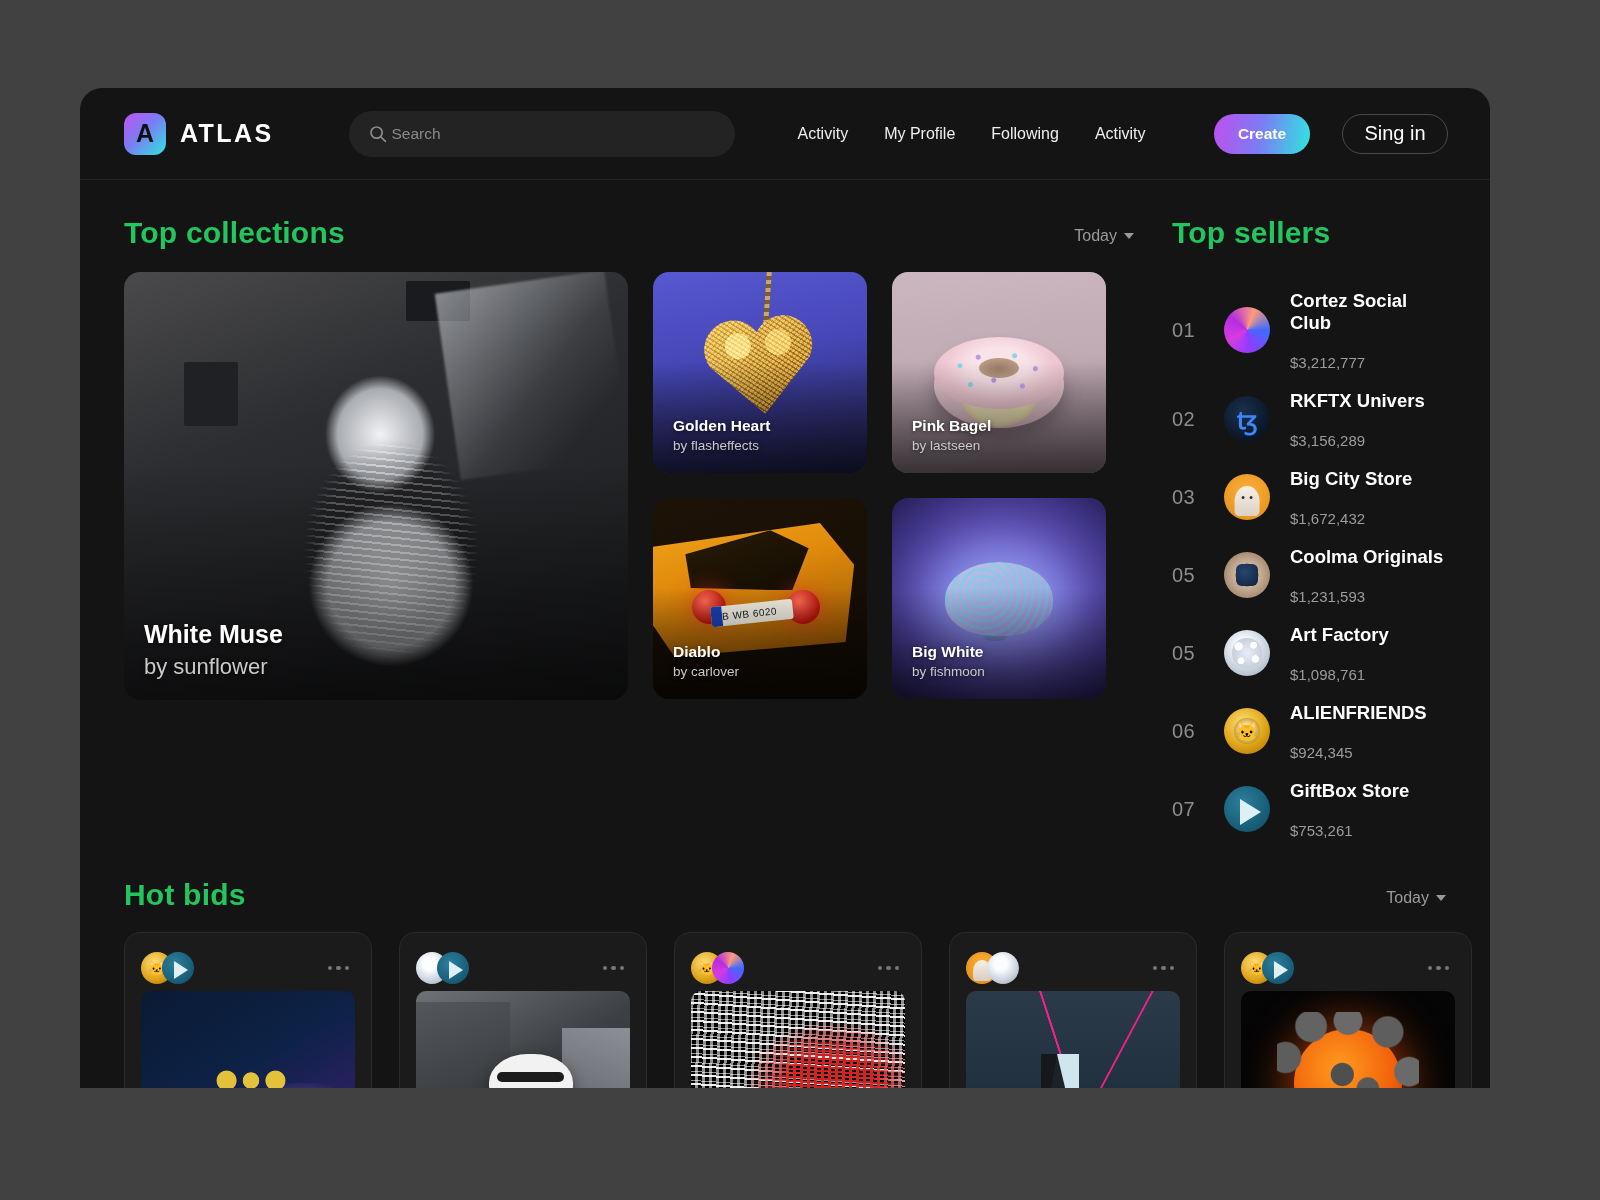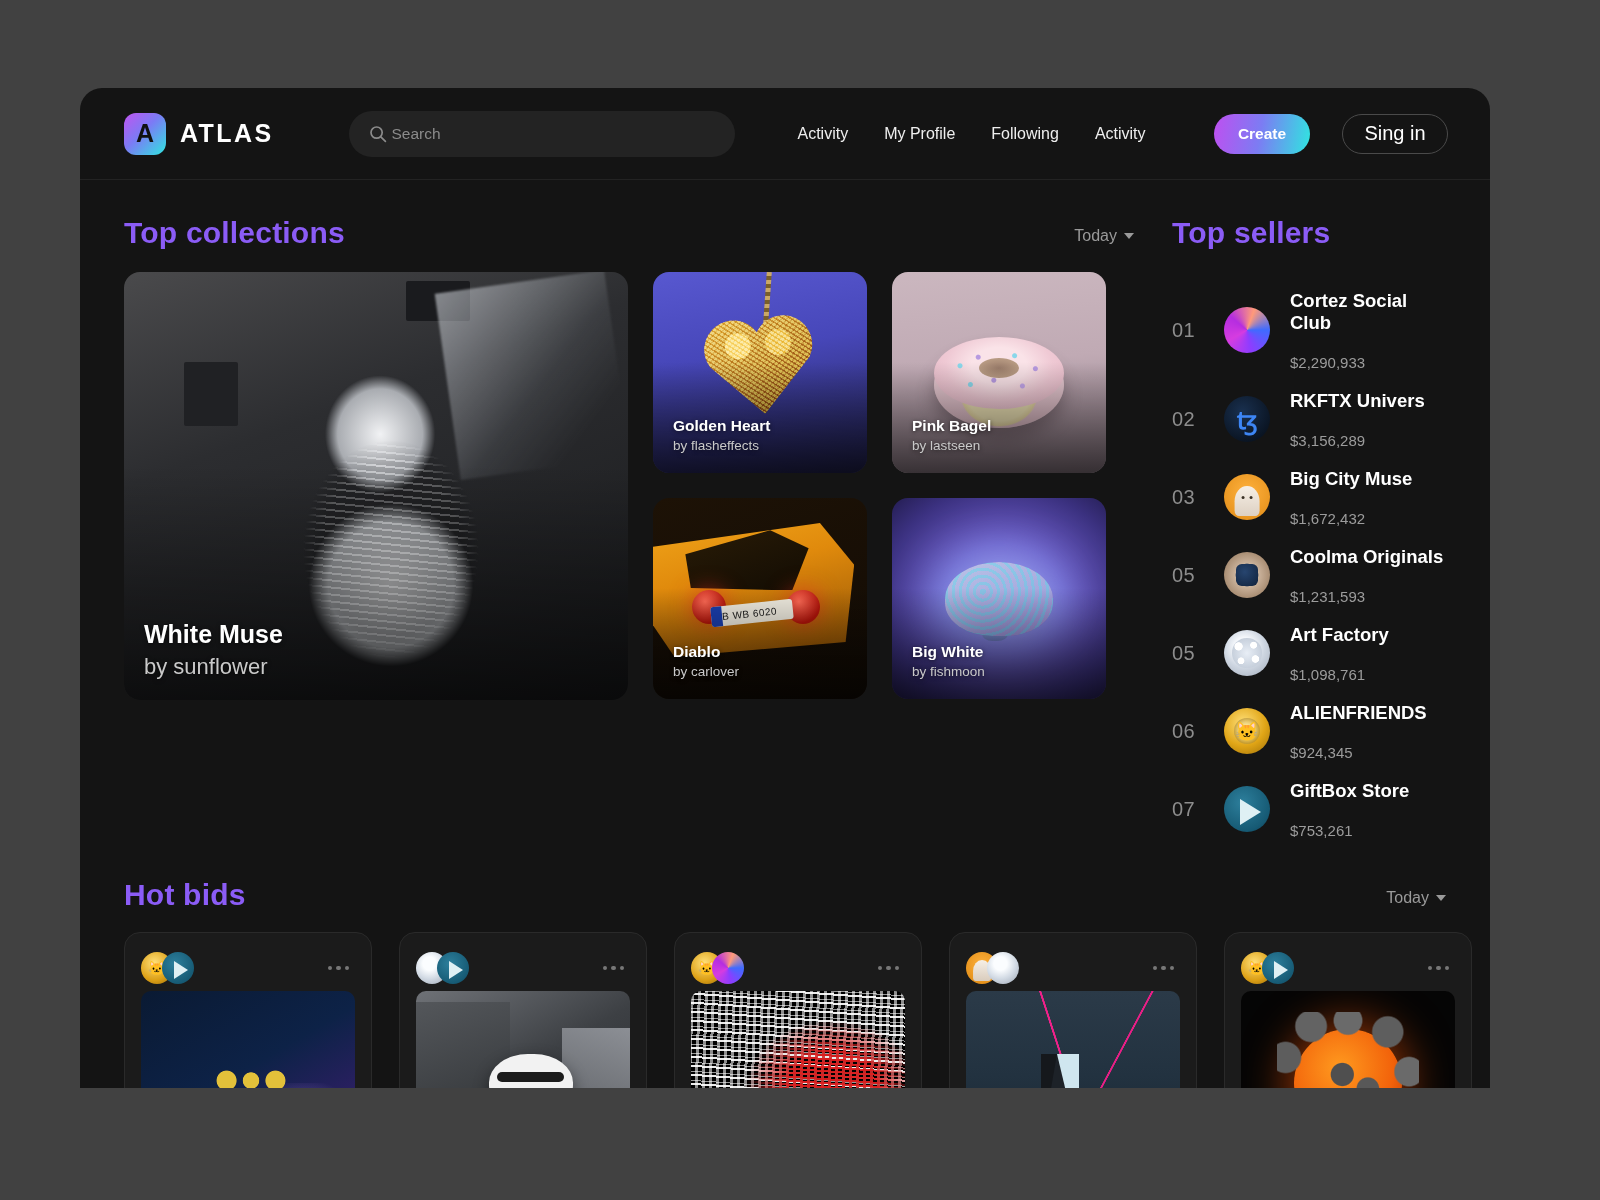--- a/index.html
+++ b/index.html
@@ -68,21 +68,21 @@
 
   
   .body { display: flex; padding: 0 44px; }
   .left { width: 1010px; flex: 0 0 auto; }
   .right { flex: 1; padding-left: 38px; }
 
   .sec-head {
     display: flex; align-items: flex-end; justify-content: space-between;
     padding-top: 36px; padding-bottom: 22px;
   }
-  .sec-title { color: #8b5cf6; font-size: 30px; font-weight: bold; letter-spacing: .2px; }
+  .sec-title { color: #22c55e; font-size: 30px; font-weight: bold; letter-spacing: .2px; }
   .dropdown {
     color: #9a9a9a; font-size: 16px; display: flex; align-items: center; gap: 7px;
     cursor: pointer; padding-bottom: 5px;
   }
   .caret {
     width: 0; height: 0; border-left: 5px solid transparent;
     border-right: 5px solid transparent; border-top: 6px solid #9a9a9a;
   }
 
   
@@ -559,42 +559,42 @@
       <div class="sec-head">
         <div class="sec-title">Top sellers</div>
       </div>
       <div class="sellers">
 
         <div class="seller">
           <div class="rank">01</div>
           <div class="s-avatar av-cortez"></div>
           <div class="s-info">
             <div class="s-name">Cortez Social Club</div>
-            <div class="s-price">$2,290,933</div>
+            <div class="s-price">$3,212,777</div>
           </div>
         </div>
 
         <div class="seller">
           <div class="rank">02</div>
           <div class="s-avatar av-rkftx">
               <span>ꜩ</span>
             </div>
           <div class="s-info">
             <div class="s-name">RKFTX Univers</div>
             <div class="s-price">$3,156,289</div>
           </div>
         </div>
 
         <div class="seller">
           <div class="rank">03</div>
           <div class="s-avatar av-ghost">
               <div class="g"></div>
             </div>
           <div class="s-info">
-            <div class="s-name">Big City Muse</div>
+            <div class="s-name">Big City Store</div>
             <div class="s-price">$1,672,432</div>
           </div>
         </div>
 
         <div class="seller">
           <div class="rank">05</div>
           <div class="s-avatar av-coolma"></div>
           <div class="s-info">
             <div class="s-name">Coolma Originals</div>
             <div class="s-price">$1,231,593</div>

